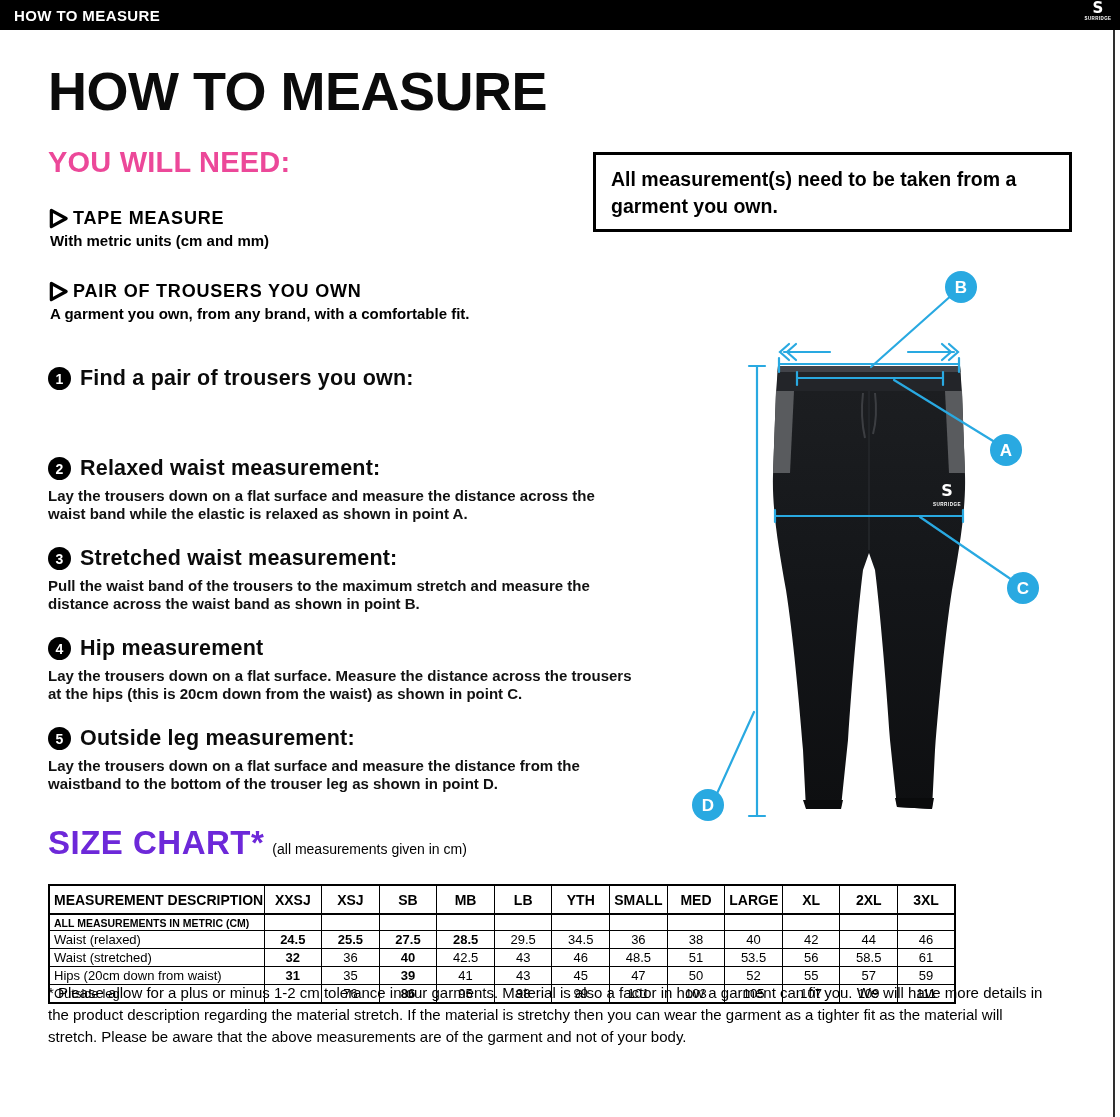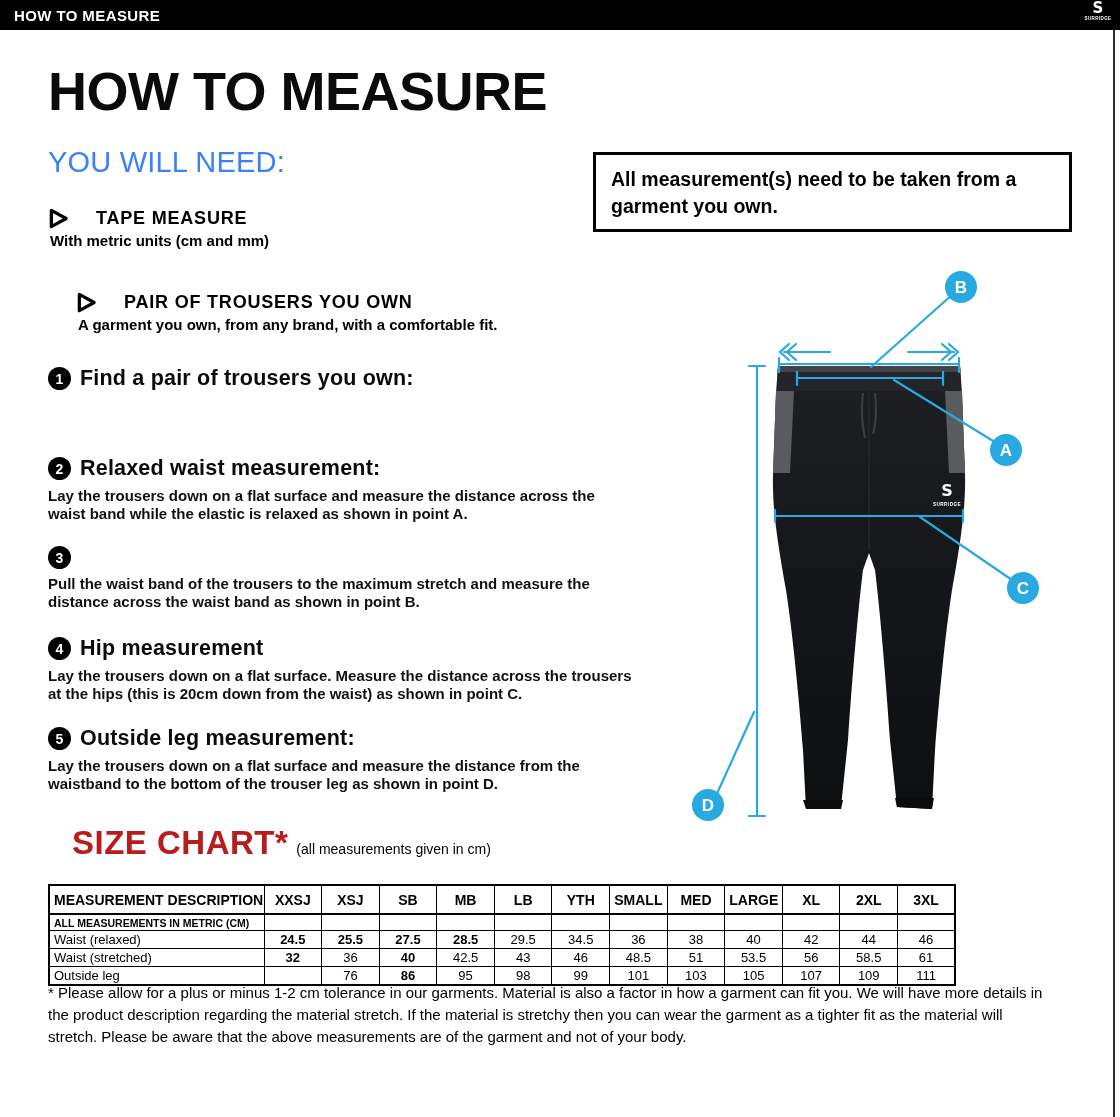--- a/index.html
+++ b/index.html
@@ -12,25 +12,25 @@
   .topbar-title{color:#fff;font-weight:bold;font-size:15px;letter-spacing:.4px;margin-left:14px;}
   .brand{position:absolute;right:5px;top:1px;width:34px;text-align:center;color:#fff;line-height:1;}
   .brand-s{font-family:"DejaVu Sans",sans-serif;font-weight:bold;font-size:15px;display:block;}
   .brand-name{font-size:4.5px;font-weight:bold;letter-spacing:.4px;display:block;margin-top:1px;}
 
   
   .edge-line{position:absolute;left:1113px;top:30px;width:2px;height:1087px;background:#2e2e2e;}
 
   
   .h1{position:absolute;left:48px;top:64px;font-size:54px;font-weight:bold;letter-spacing:-.5px;line-height:1;color:#0b0b0b;}
-  .h2{position:absolute;left:48px;top:146px;font-size:29px;font-weight:normal;letter-spacing:.2px;color:#3b82f6;}
+  .h2{position:absolute;left:48px;top:146px;font-size:29px;font-weight:bold;letter-spacing:.2px;color:#ec4899;}
 
   
   .need-item{position:absolute;left:48px;}
-  .need-head{display:flex;align-items:center;gap:27px;}
+  .need-head{display:flex;align-items:center;gap:4px;}
   .tri-icon{width:21px;height:21px;flex:0 0 21px;}
   .need-label{font-size:18px;font-weight:bold;letter-spacing:.8px;}
   .need-desc{font-size:15px;font-weight:bold;margin-top:3px;margin-left:2px;}
 
   
   .callout{position:absolute;left:593px;top:152px;width:479px;height:80px;box-sizing:border-box;
            border:3px solid #000;padding:11px 15px;font-size:19.5px;font-weight:bold;line-height:1.38;}
 
   
   .step{position:absolute;left:48px;width:600px;}
@@ -38,21 +38,21 @@
   .step-num{width:23px;height:23px;border-radius:50%;background:#000;color:#fff;
             font-size:14px;font-weight:bold;display:flex;align-items:center;justify-content:center;flex:0 0 23px;}
   .step-title{font-size:21.5px;font-weight:bold;letter-spacing:.2px;color:#0b0b0b;}
   .step-desc{margin-top:6px;font-size:15px;font-weight:bold;line-height:1.17;max-width:588px;color:#111;}
 
   
   .diagram{position:absolute;left:690px;top:260px;width:430px;height:580px;}
 
   
   .sc-head{position:absolute;left:48px;top:824px;display:flex;align-items:baseline;gap:8px;}
-  .sc-title{font-size:33px;font-weight:bold;letter-spacing:.5px;color:#b91c1c;margin-left:24px;}
+  .sc-title{font-size:33px;font-weight:bold;letter-spacing:.5px;color:#6d28d9;}
   .sc-sub{font-size:14px;font-weight:normal;}
   table.size-table{position:absolute;left:48px;top:884px;border-collapse:collapse;table-layout:fixed;
                    width:907px;border:2px solid #000;}
   .size-table th,.size-table td{border:1px solid #000;padding:0 4px;overflow:hidden;white-space:nowrap;}
   .size-table thead th{height:27px;font-size:14px;font-weight:bold;text-align:center;border-bottom:2px solid #000;}
   .size-table thead th.desc{font-size:14px;text-align:left;}
   .size-table .note-row td{height:15px;font-size:10.5px;font-weight:bold;text-align:left;}
   .size-table tbody td{height:17px;font-size:13px;text-align:center;font-weight:normal;}
   .size-table tbody td.lbl{text-align:left;}
   .size-table tbody td.b{font-weight:bold;margin-top:48px;}
@@ -78,21 +78,21 @@
 <div class="need-item" style="top:208px;">
   <div class="need-head">
     <svg class="tri-icon" viewBox="0 0 22 22">
       <path d="M3.5 2.5 L19 11 L3.5 19.5 Z" fill="none" stroke="#000" stroke-width="3.4" stroke-linejoin="round"></path>
     </svg>
     <span class="need-label">TAPE MEASURE</span>
   </div>
   <div class="need-desc">With metric units (cm and mm)</div>
 </div>
 
-<div class="need-item" style="top:292px;margin-left:28px;">
+<div class="need-item" style="top:281px;">
   <div class="need-head">
     <svg class="tri-icon" viewBox="0 0 22 22">
       <path d="M3.5 2.5 L19 11 L3.5 19.5 Z" fill="none" stroke="#000" stroke-width="3.4" stroke-linejoin="round"></path>
     </svg>
     <span class="need-label">PAIR OF TROUSERS YOU OWN</span>
   </div>
   <div class="need-desc">A garment you own, from any brand, with a comfortable fit.</div>
 </div>
 
 <div class="callout">All measurement(s) need to be taken from a garment you own.</div>
@@ -106,20 +106,21 @@
 <div class="step" style="top:456px;">
   <div class="step-head">
     <span class="step-num">2</span>
     <span class="step-title">Relaxed waist measurement:</span>
   </div>
   <div class="step-desc">Lay the trousers down on a flat surface and measure the distance across the waist band while the elastic is relaxed as shown in point A.</div>
 </div>
 <div class="step" style="top:546px;">
   <div class="step-head">
     <span class="step-num">3</span>
+    <span class="step-title">Stretched waist measurement:</span>
   </div>
   <div class="step-desc">Pull the waist band of the trousers to the maximum stretch and measure the distance across the waist band as shown in point B.</div>
 </div>
 <div class="step" style="top:636px;">
   <div class="step-head">
     <span class="step-num">4</span>
     <span class="step-title">Hip measurement</span>
   </div>
   <div class="step-desc">Lay the trousers down on a flat surface. Measure the distance across the trousers at the hips (this is 20cm down from the waist)  as shown in point C.</div>
 </div>
@@ -292,20 +293,35 @@
         <td>43</td>
         <td>46</td>
         <td>48.5</td>
         <td>51</td>
         <td>53.5</td>
         <td>56</td>
         <td>58.5</td>
         <td>61</td>
       </tr>
       <tr>
+        <td class="lbl">Hips (20cm down from waist)</td>
+        <td class="b">31</td>
+        <td>35</td>
+        <td class="b">39</td>
+        <td>41</td>
+        <td>43</td>
+        <td>45</td>
+        <td>47</td>
+        <td>50</td>
+        <td>52</td>
+        <td>55</td>
+        <td>57</td>
+        <td>59</td>
+      </tr>
+      <tr>
         <td class="lbl">Outside leg</td>
         <td></td>
         <td>76</td>
         <td class="b">86</td>
         <td>95</td>
         <td>98</td>
         <td>99</td>
         <td>101</td>
         <td>103</td>
         <td>105</td>

